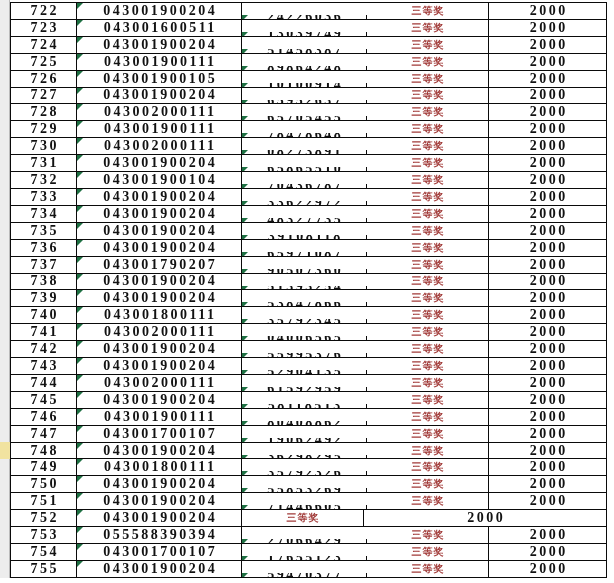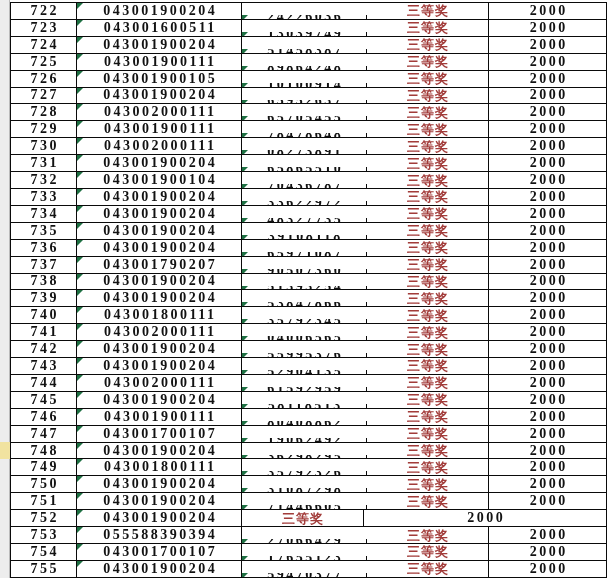--- a/index.html
+++ b/index.html
@@ -55,21 +55,21 @@
     font-weight:bold;
     font-size:14px;
     color:#121212;
     letter-spacing:2.5px;
     margin-right:-2.5px;
     white-space:nowrap;
     line-height:1;
   }
   .txt-prize{
     font-weight:bold;
-    font-size:13px;
+    font-size:10px;
     letter-spacing:1px;
     margin-right:-1px;
     color:#a23c3a;
     white-space:nowrap;
     line-height:1;
   }
   .tri{
     position:absolute;top:0;left:0;
     width:0;height:0;
     border-top:6px solid #1e7043;
@@ -647,21 +647,21 @@
   <div class="row">
     <div class="cell col-rowno">
       <span class="txt">750</span>
     </div>
     <div class="cell col-code">
       <span class="tri"></span>
       <span class="txt">043001900204</span>
     </div>
     <div class="cell col-ticket">
       <span class="tri"></span>
-      <span class="txt">31087298</span>
+      <span class="txt">55853269</span>
     </div>
     <div class="cell col-prize">
       <span class="txt-prize" style="color: rgb(162, 60, 58);">三等奖</span>
     </div>
     <div class="cell col-amount">
       <span class="txt">2000</span>
     </div>
   </div>
 
   <div class="row">

